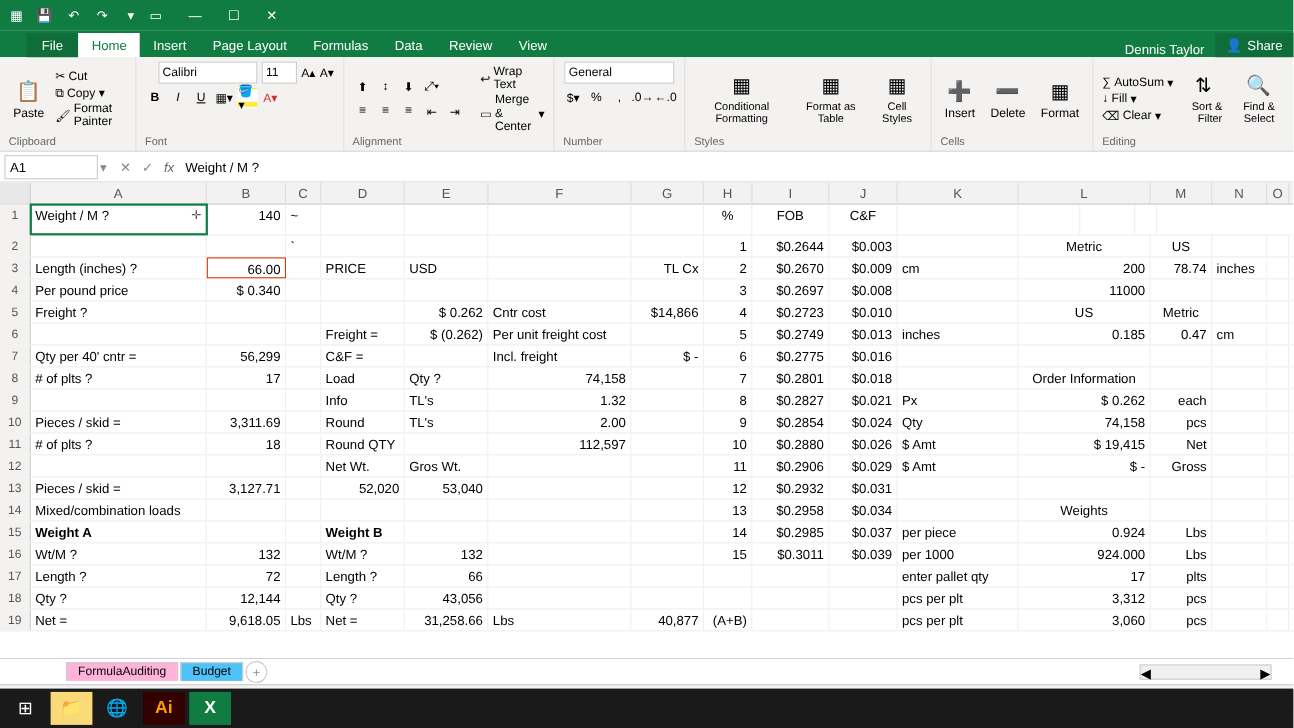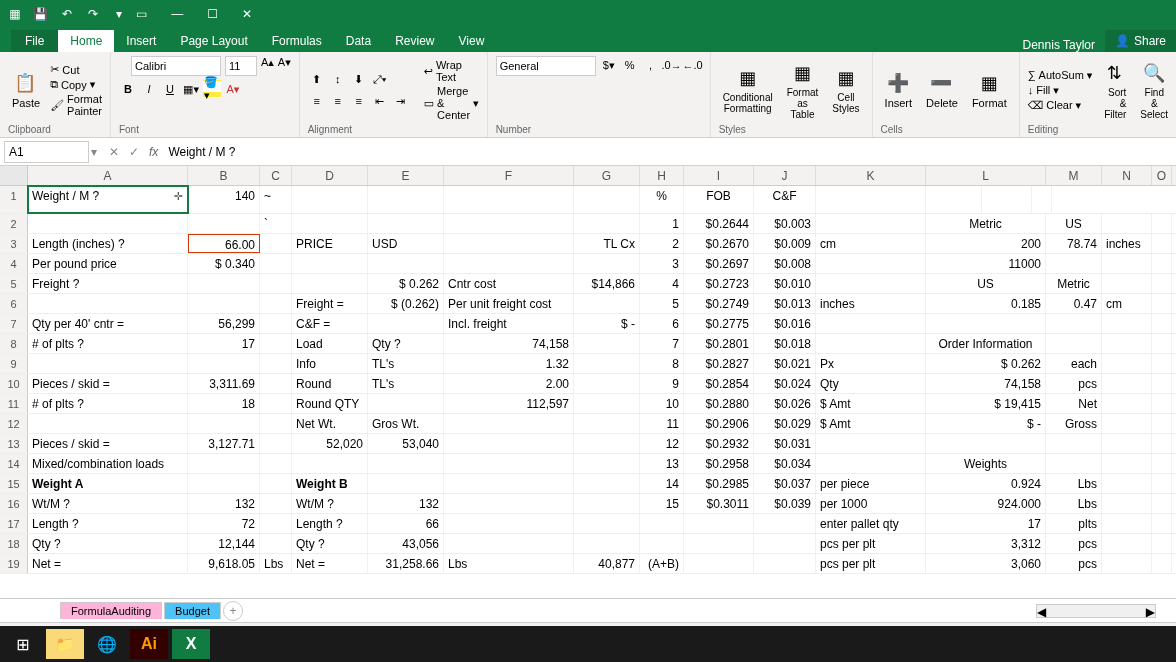--- a/index.html
+++ b/index.html
@@ -7,21 +7,21 @@
 
 
 .titlebar { height: 28px; background: #107c41; color: #fff; display: flex; align-items: center; padding: 0 4px; }
 .titlebar .qat { display: flex; gap: 4px; align-items: center; }
 .titlebar .qat .btn { width: 22px; height: 22px; display: flex; align-items: center; justify-content: center; cursor: pointer; color:#fff;}
 .titlebar .title { flex: 1; text-align: center; font-size: 13px; }
 .titlebar .winbtns { display: flex; gap: 12px; align-items: center; }
 .titlebar .winbtns span { cursor: pointer; padding: 0 6px; }
 
 
-.ribtabs { height: 24px; background: #107c41; color: #fff; display: flex; align-items: flex-end; padding-left: 11px; font-size: 12px; }
+.ribtabs { height: 24px; background: #107c41; color: #fff; display: flex; align-items: flex-end; padding-left: 24px; font-size: 12px; }
 .ribtabs .tab { padding: 4px 12px; cursor: pointer; }
 .ribtabs .filetab { background: #0e6d38; padding: 4px 14px; }
 .ribtabs .active { background: #fff; color: #107c41; }
 .ribtabs .spacer { flex: 1; }
 .ribtabs .user { padding: 0 10px; font-size: 12px; }
 .ribtabs .share { background: #0e6d38; padding: 4px 10px; display:flex; align-items:center; gap:4px;}
 
 
 .ribbon { height: 86px; background: #f3f2f1; border-bottom: 1px solid #d0d0d0; display: flex; font-size: 11px; }
 .group { border-right: 1px solid #e0e0e0; padding: 4px 8px 2px; display: flex; flex-direction: column; justify-content: space-between; }
@@ -137,21 +137,21 @@
             <span>🖌</span>
             <span>Format Painter</span>
           </div>
       </div>
     </div>
     <div class="glabel">Clipboard</div>
   </div>
 
   <div class="group">
     <div class="body" style="flex-direction:column;align-items:flex-start;gap:4px;">
-      <div style="display:flex;gap:4px;padding-left:12px;">
+      <div style="display:flex;gap:4px;align-items:center;padding-left:12px;">
         <input class="fontsel" value="Calibri" style="">
         <input class="sizesel" value="11" style="">
         <span>A▴</span>
         <span>A▾</span>
       </div>
       <div class="iconrow">
         <span>
             <b>B</b>
           </span>
         <span>
@@ -190,21 +190,21 @@
             <span>↩</span>
             <span>Wrap Text</span>
           </div>
         <div><span>▭</span><span>Merge &amp; Center</span> ▾</div>
       </div>
     </div>
     <div class="glabel">Alignment</div>
   </div>
 
   <div class="group">
-    <div class="body" style="flex-direction:row;gap:4px;align-items:flex-start;">
+    <div class="body" style="flex-direction:column;gap:4px;align-items:center;">
       <input class="fontsel" style="width: 100px;" value="General">
       <div class="iconrow">
         <span>$▾</span>
         <span>%</span>
         <span>,</span>
         <span>.0→</span>
         <span>←.0</span>
       </div>
     </div>
     <div class="glabel">Number</div>

